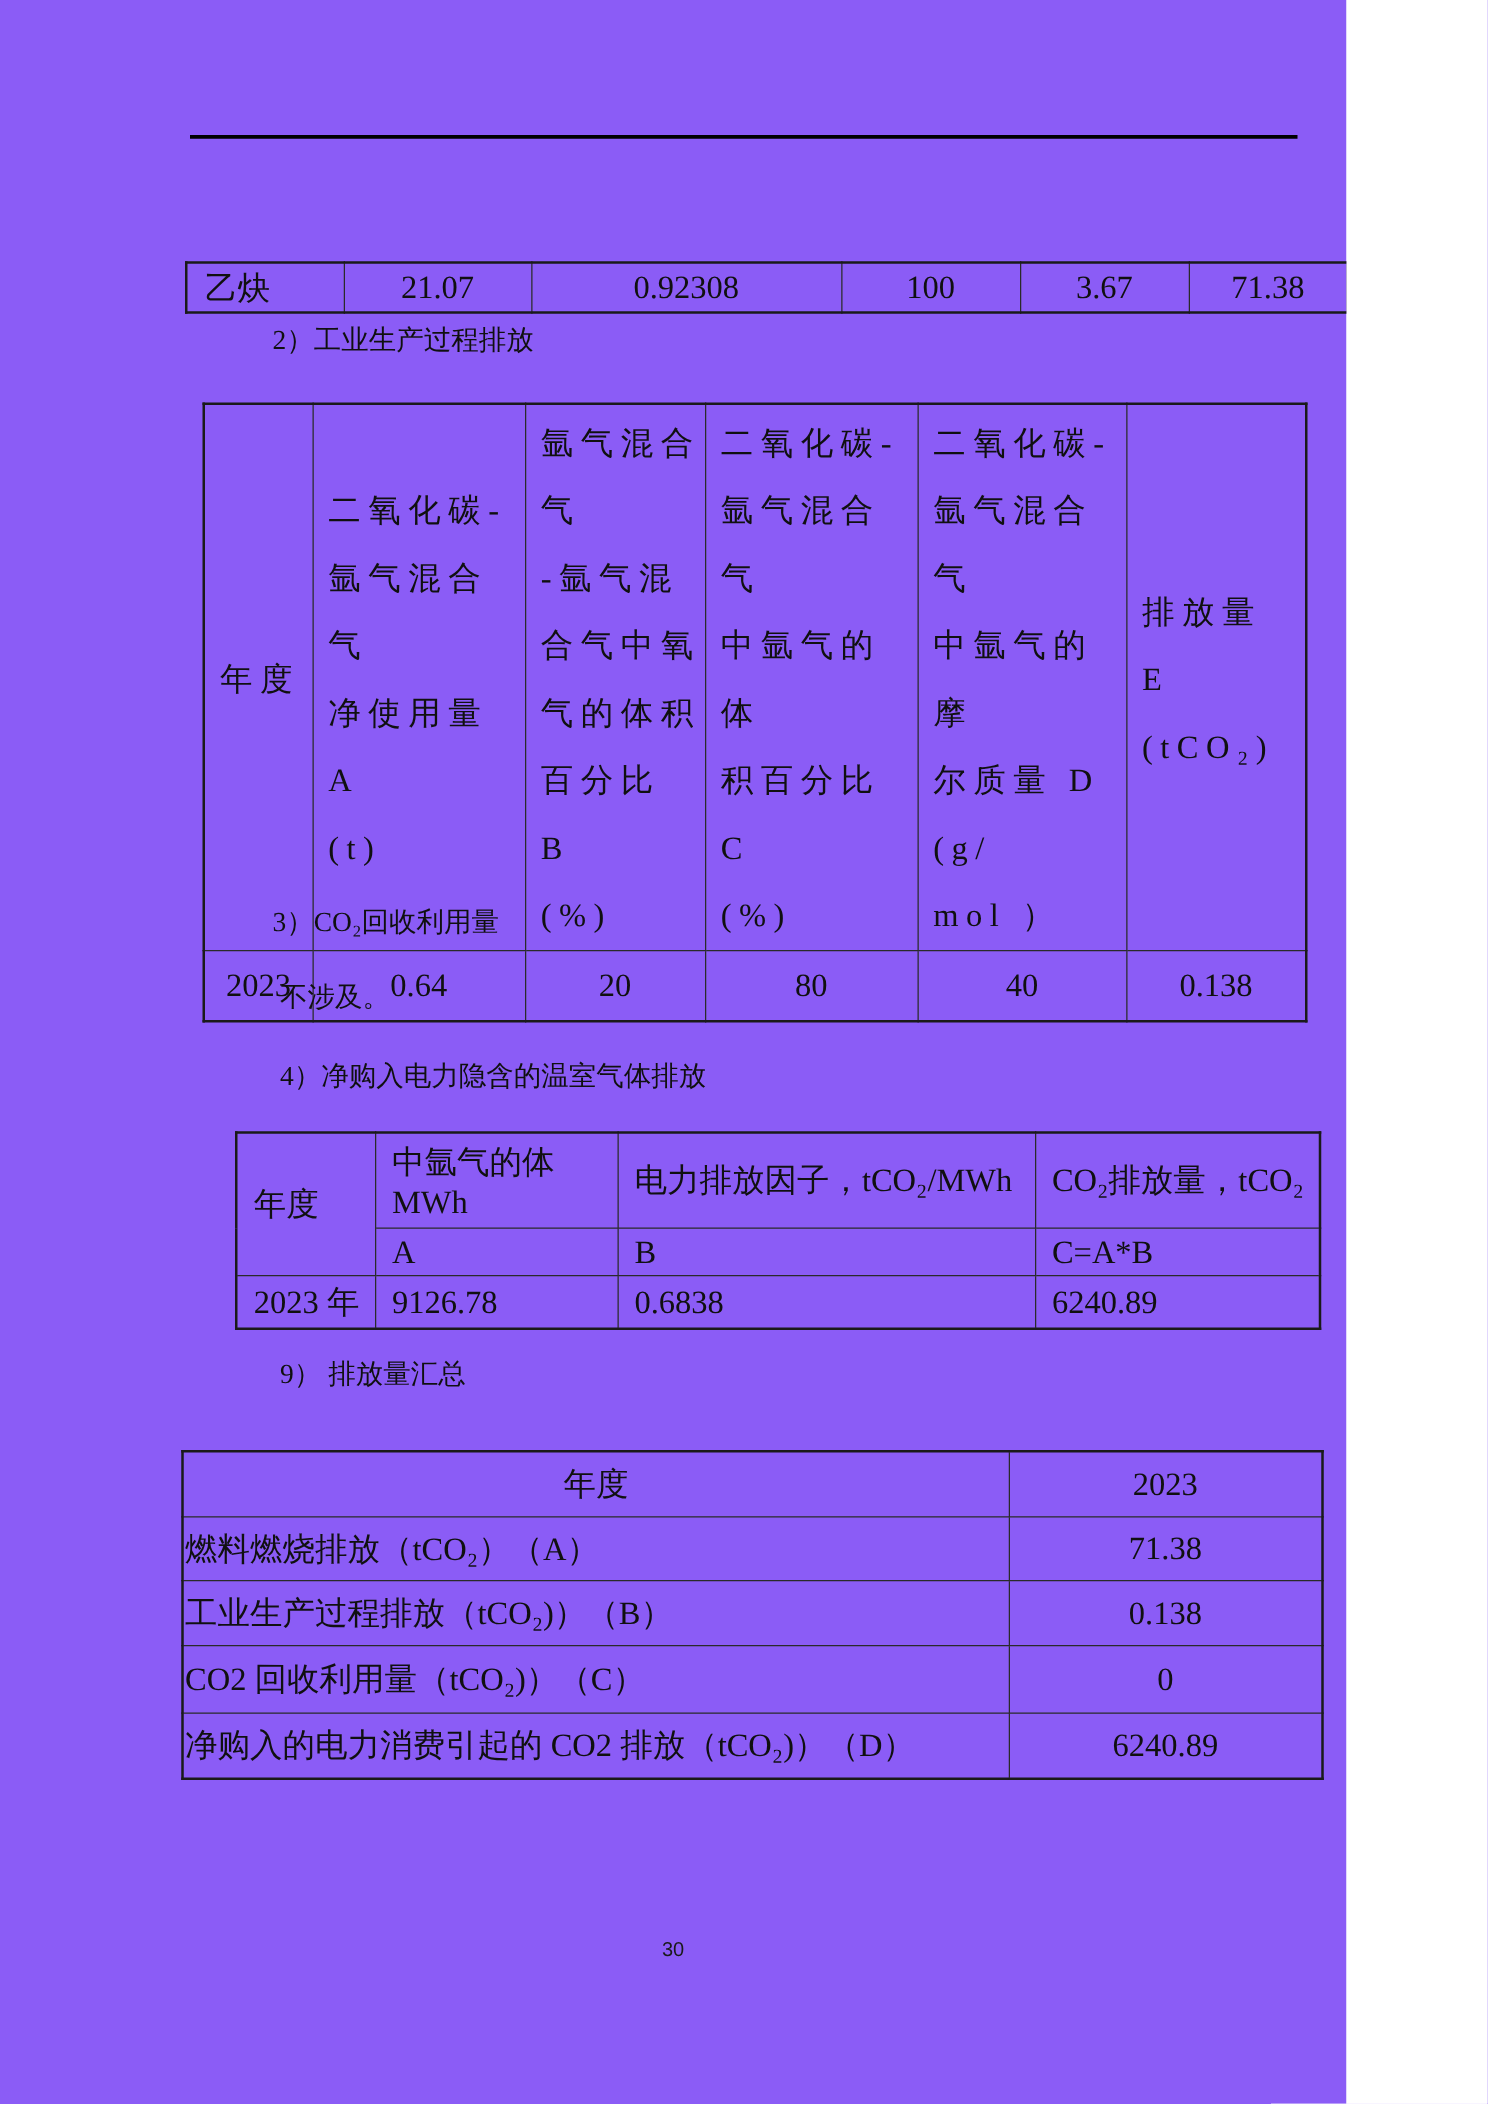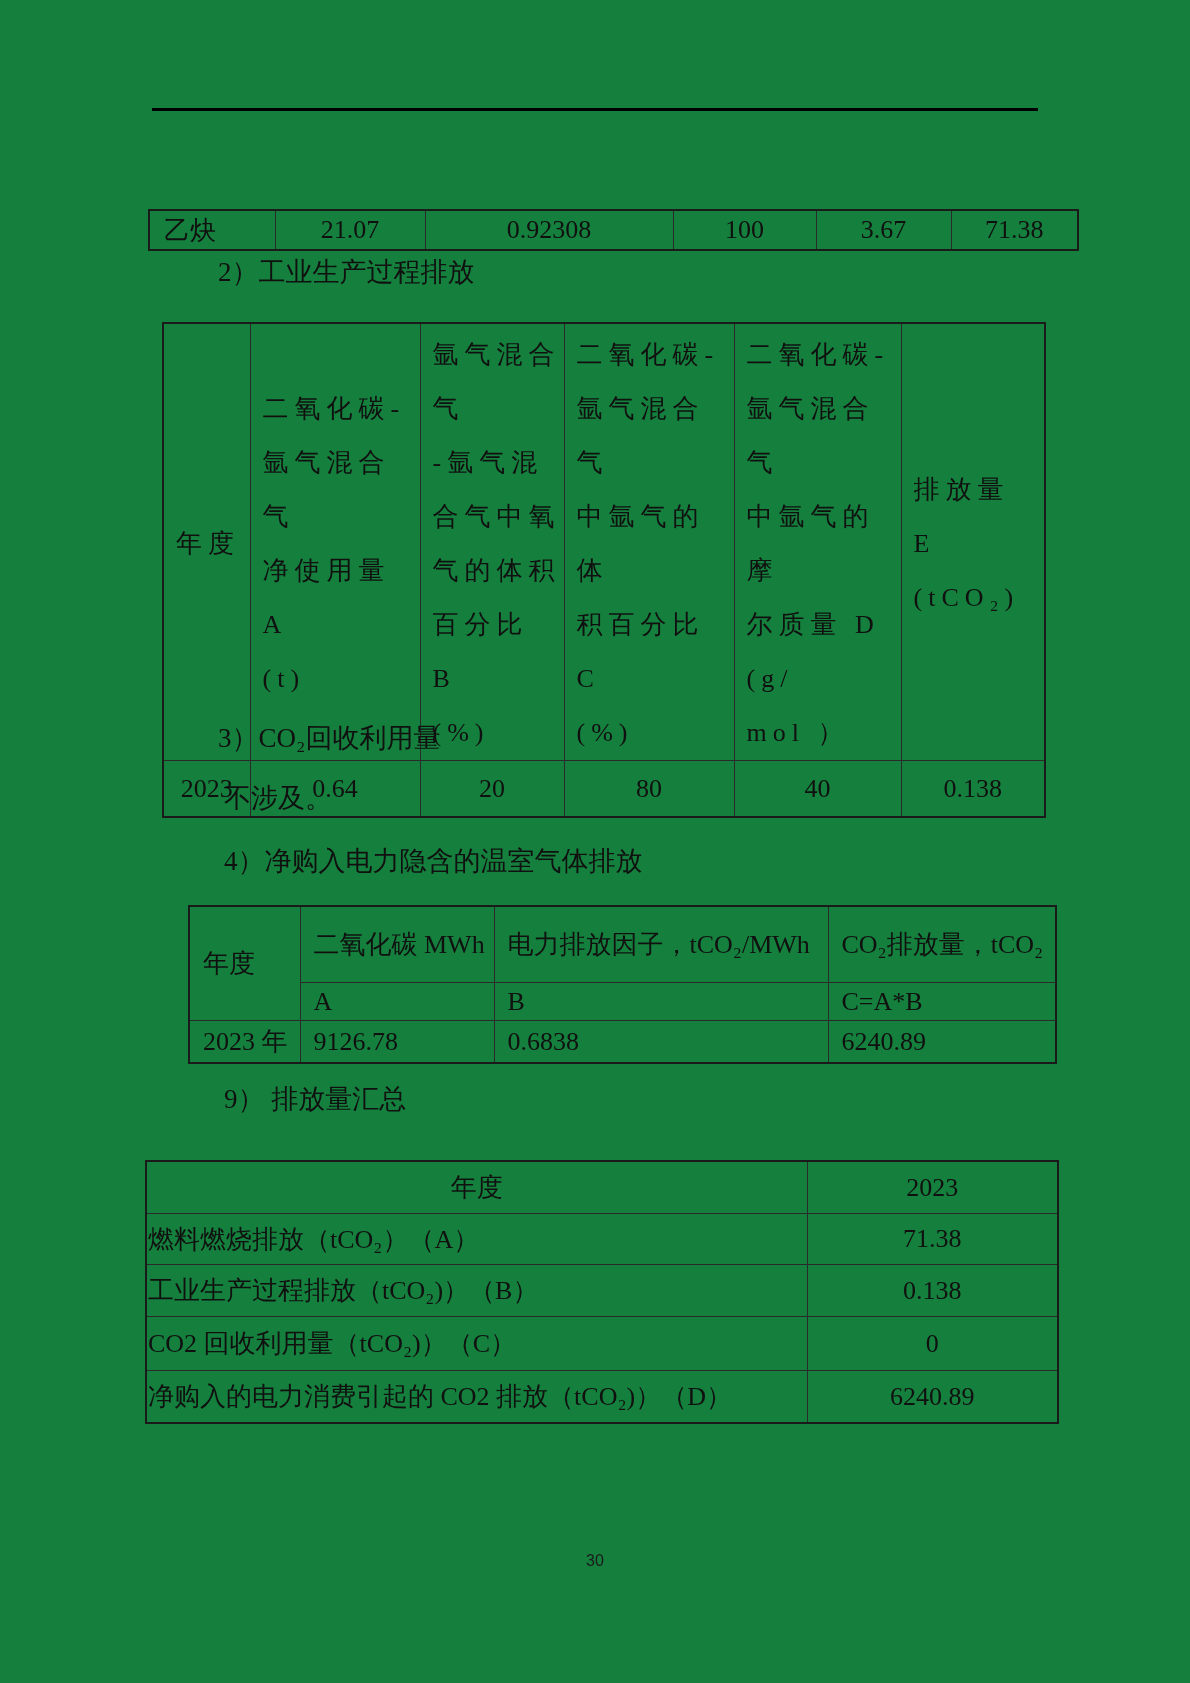--- a/index.html
+++ b/index.html
@@ -1,23 +1,23 @@
 <!DOCTYPE html>
 <html><head>
 <meta charset="utf-8">
 <style>
   html,body { margin:0; padding:0; background:#ffffff; }
   .page {
-    position:relative; width:1190px; height:1683px; background:#15803d;
+    position:relative; width:1077px; height:1683px; background:#8b5cf6;
     font-family:"Liberation Serif","DejaVu Serif",serif; color:#101010;
     overflow:hidden;
   }
   .header-rule { position:absolute; left:152px; top:108px; width:886px; height:3px; background:#000; }
 
-  .hd { position:absolute; font-size:27px; line-height:36px; white-space:nowrap; color:#101010; }
+  .hd { position:absolute; font-size:22px; line-height:36px; white-space:nowrap; color:#101010; }
 
   table.doc { position:absolute; border-collapse:collapse; table-layout:fixed; }
   table.doc td { border:1px solid #2a2a2a; font-size:26px; color:#101010; overflow:hidden; }
   table.outer2 { border:2px solid #1a1a1a; }
 
   
   .fuel { left:148px; top:209px; width:929px; }
   .fuel td { height:36px; text-align:center; vertical-align:middle; }
   .fuel td.first { text-align:left; padding-left:14px; }
 
@@ -137,21 +137,21 @@
   <table class="doc outer2 elec">
     <colgroup>
       <col style="width:111px">
         <col style="width:194px">
         <col style="width:334px">
         <col style="width:228px">
     </colgroup>
     <tbody>
         <tr>
       <td class="r1" rowspan="2">年度</td>
-      <td class="r1">二氧化碳 MWh</td>
+      <td class="r1">中氩气的体 MWh</td>
       <td class="r1">电力排放因子，tCO₂/MWh</td>
       <td class="r1">CO₂排放量，tCO₂</td>
     </tr>
     <tr>
       <td class="r2">A</td>
       <td class="r2">B</td>
       <td class="r2">C=A*B</td>
     </tr>
     <tr>
       <td class="r3">2023 年</td>

